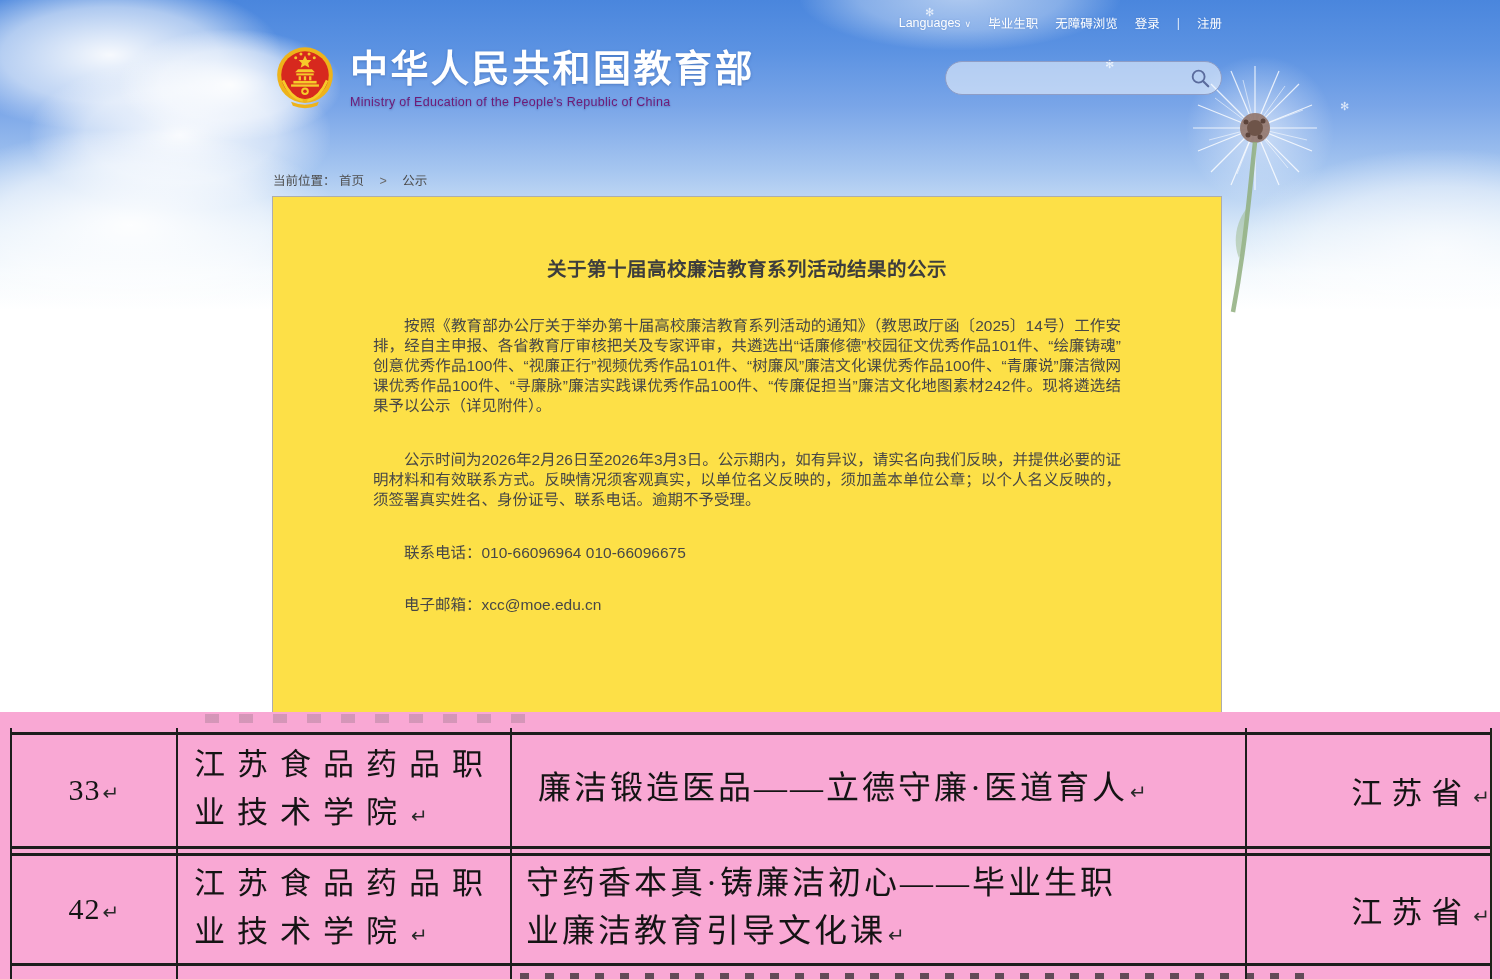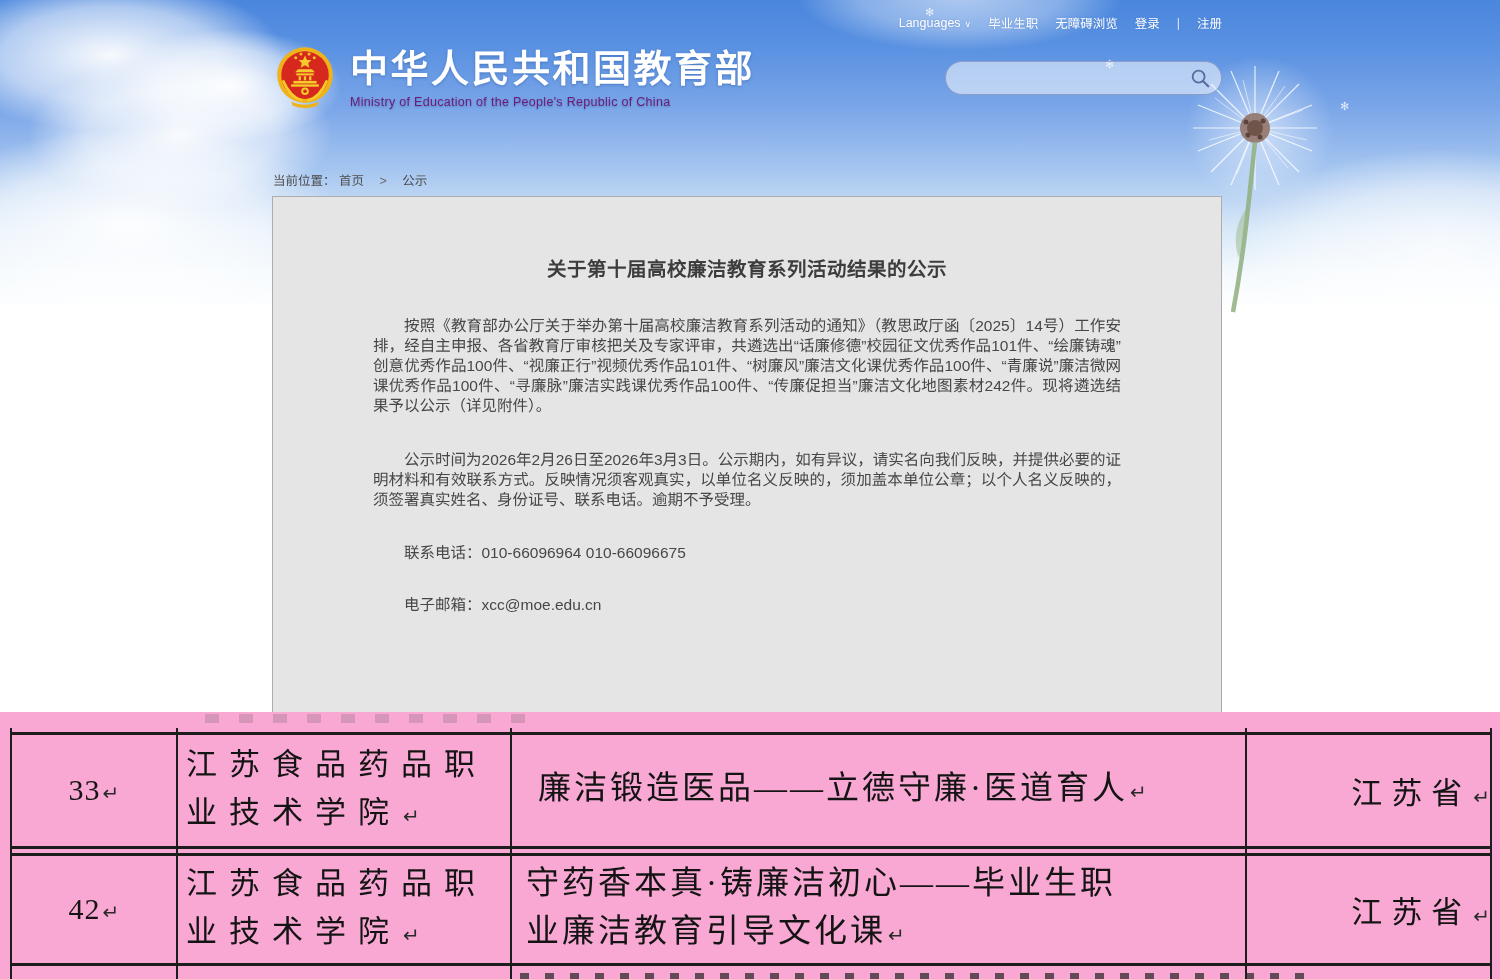--- a/index.html
+++ b/index.html
@@ -48,21 +48,21 @@
   .dandelion { position:absolute; left:1175px; top:48px; width:170px; height:270px; z-index:3; }
   .dande-glow { position:absolute; left:1185px; top:55px; width:150px; height:150px;
     background:radial-gradient(circle, rgba(255,255,255,.55) 0%, rgba(255,255,255,0) 70%); }
 
   
   .breadcrumb { position:absolute; left:273px; top:170px; font-size:12.5px; color:#4e4e4e; z-index:4; }
   .breadcrumb a { color:#4e4e4e; text-decoration:none; cursor:pointer; }
   .breadcrumb .sep { margin:0 12px; color:#6a6a6a; }
 
   
-  .card { position:absolute; left:272px; top:196px; width:950px; height:540px; background:#e5e5e5;
+  .card { position:absolute; left:272px; top:196px; width:950px; height:540px; background:#fde047;
           border:1px solid #adadad; z-index:2; padding:0 100px; }
   .card h1 { margin-top:56px; text-align:center; font-size:19.5px; color:#3d3d3d; font-weight:bold; letter-spacing:.5px; }
   .card p { margin-top:34px; font-size:15.5px; color:#474747; line-height:20px;
             text-align:justify; text-indent:2em; }
   .card .contact { margin-top:30px; font-size:15.5px; color:#474747; text-indent:2em; }
 
   
   .doc-overlay { position:absolute; left:0; top:712px; width:1500px; height:267px; background:#f9a8d4;
                  z-index:6; overflow:hidden; }
   .ghost-top { position:absolute; left:205px; top:2px; width:330px; height:9px; opacity:.22;
@@ -73,21 +73,21 @@
               font-family:"Liberation Serif","DejaVu Serif",serif; color:#141414; }
   table.doc td { border:2px solid #1d1d1d; overflow:hidden; }
   tr.content td { border-top-width:3px; border-bottom-width:3px; }
   tr.spacer td { border-top:none; border-bottom:none; }
   tr.spacer.s-top td { height:5px; }
   tr.spacer.s-mid td { height:7px; }
   tr.spacer.s-bot td { height:30px; }
   tr.r33 td { height:114px; }
   tr.r42 td { height:96px; }
   .cell-num { text-align:center; font-size:30px; letter-spacing:1px; }
-  .cell-school { font-size:31px; letter-spacing:12px; line-height:48px; padding:4px 4px 4px 8px; }
+  .cell-school { font-size:31px; letter-spacing:12px; line-height:48px; padding:4px 4px 4px 16px; }
   .cell-school div { white-space:nowrap; }
   .cell-title { font-size:33px; letter-spacing:3px; padding-left:26px; }
   .cell-title div { white-space:nowrap; line-height:48px; }
   .cell-prov { text-align:right; font-size:31px; letter-spacing:9px; }
   .ret { font-family:"DejaVu Sans",sans-serif; font-size:20px; letter-spacing:0; color:#2a2a2a; margin-left:2px; }
 </style>
 </head>
 <body>
 
 <div class="page">

